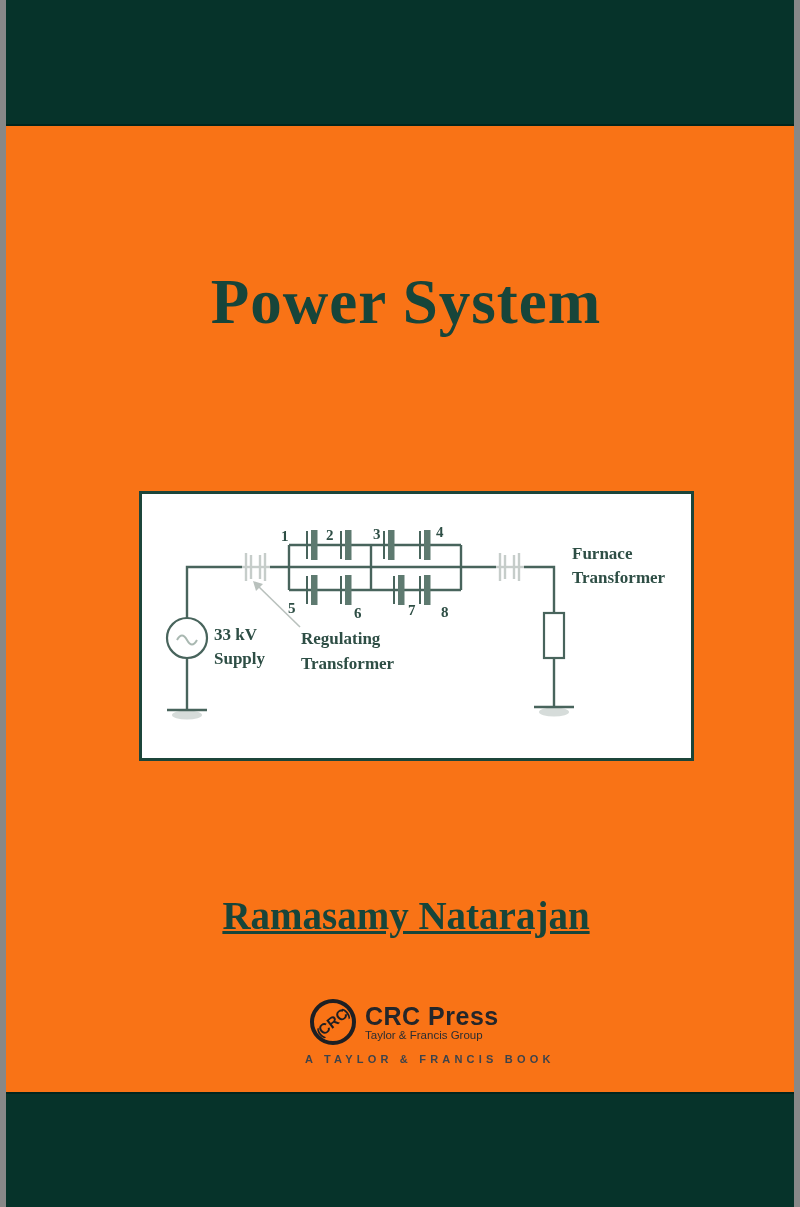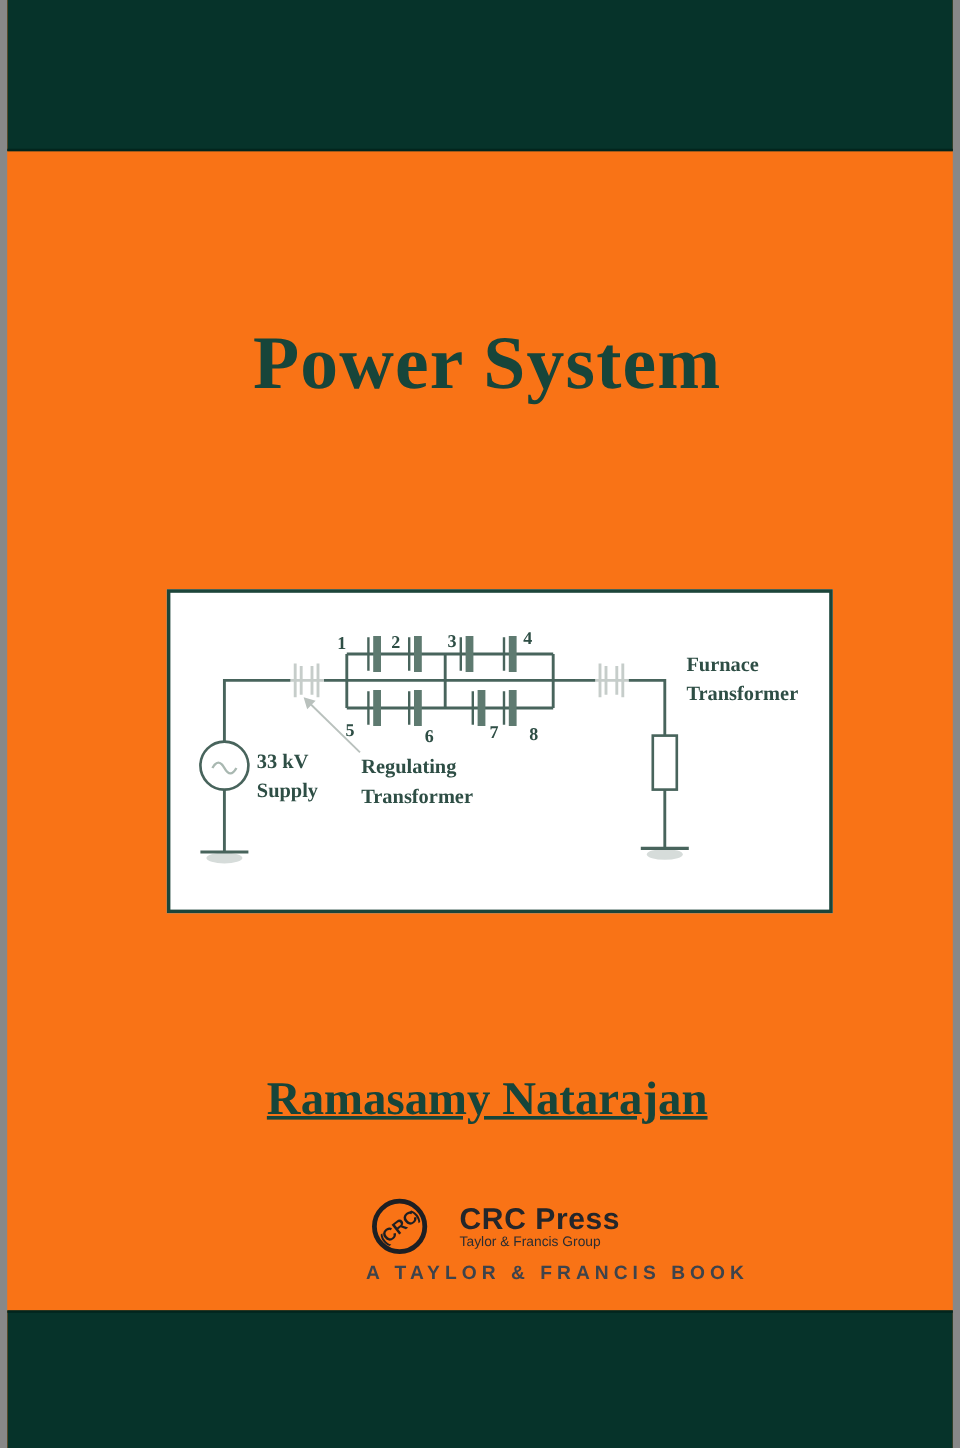--- a/index.html
+++ b/index.html
@@ -52,39 +52,39 @@
     text-decoration: underline;
   }
   .publisher-block {
     position: absolute; left: 301px; top: 995px;
     height: 54px;
     display: flex;
     align-items: center;
     font-family: "Liberation Sans", sans-serif;
   }
   .crc-logo { width: 52px; height: 52px; }
-  .pub-text { margin-left: 24px; }
+  .pub-text { margin-left: 6px; }
   .pub-name {
     color: #24262a;
     font-size: 25px;
     font-weight: bold;
     letter-spacing: 0.5px;
     line-height: 26px;
   }
   .pub-group {
     color: #2b2d31;
     font-size: 11.5px;
     font-weight: normal;
     line-height: 13px;
   }
   .tagline {
     position: absolute; left: 299px; top: 1053px;
     width: 260px;
     font-family: "Liberation Sans", sans-serif;
-    font-size: 16px;
+    font-size: 11px;
     font-weight: bold;
     letter-spacing: 4.2px;
     color: #3e434b;
     white-space: nowrap;
   }
 </style>
 </head>
 <body>
 
 <div class="cover">

